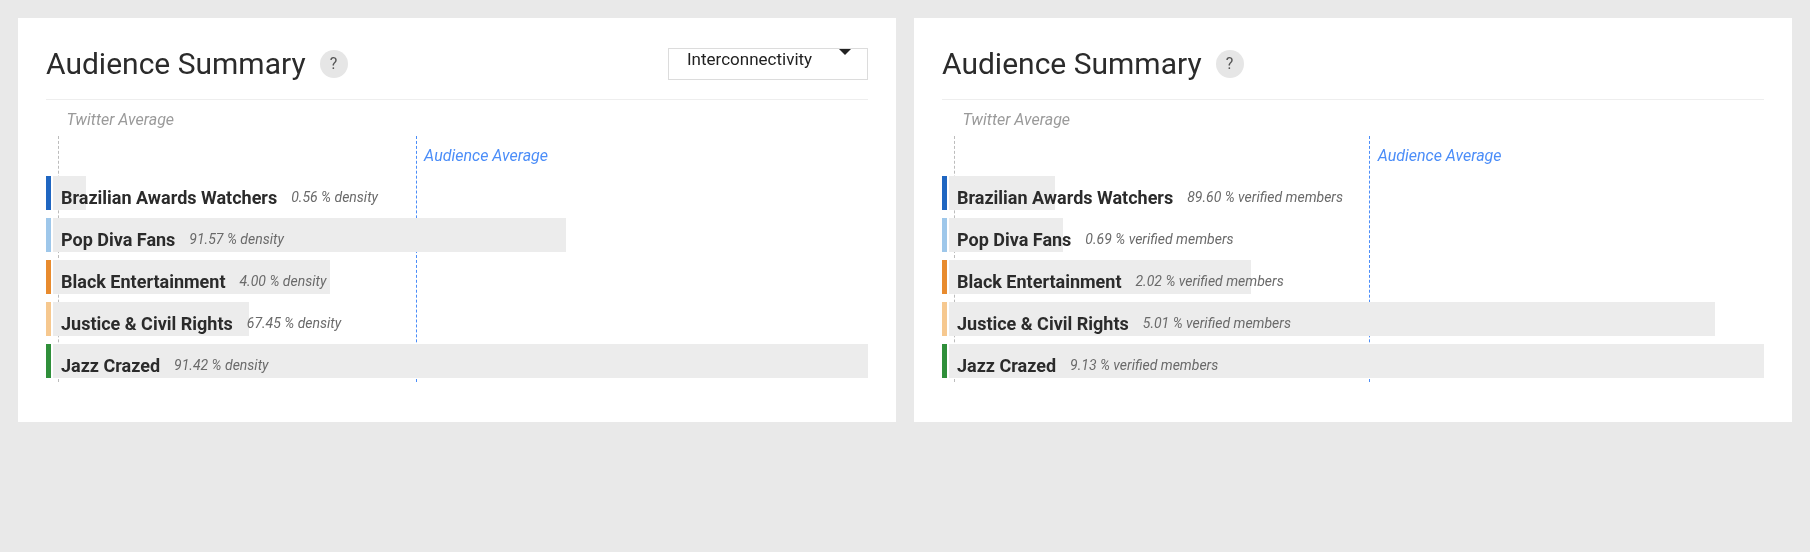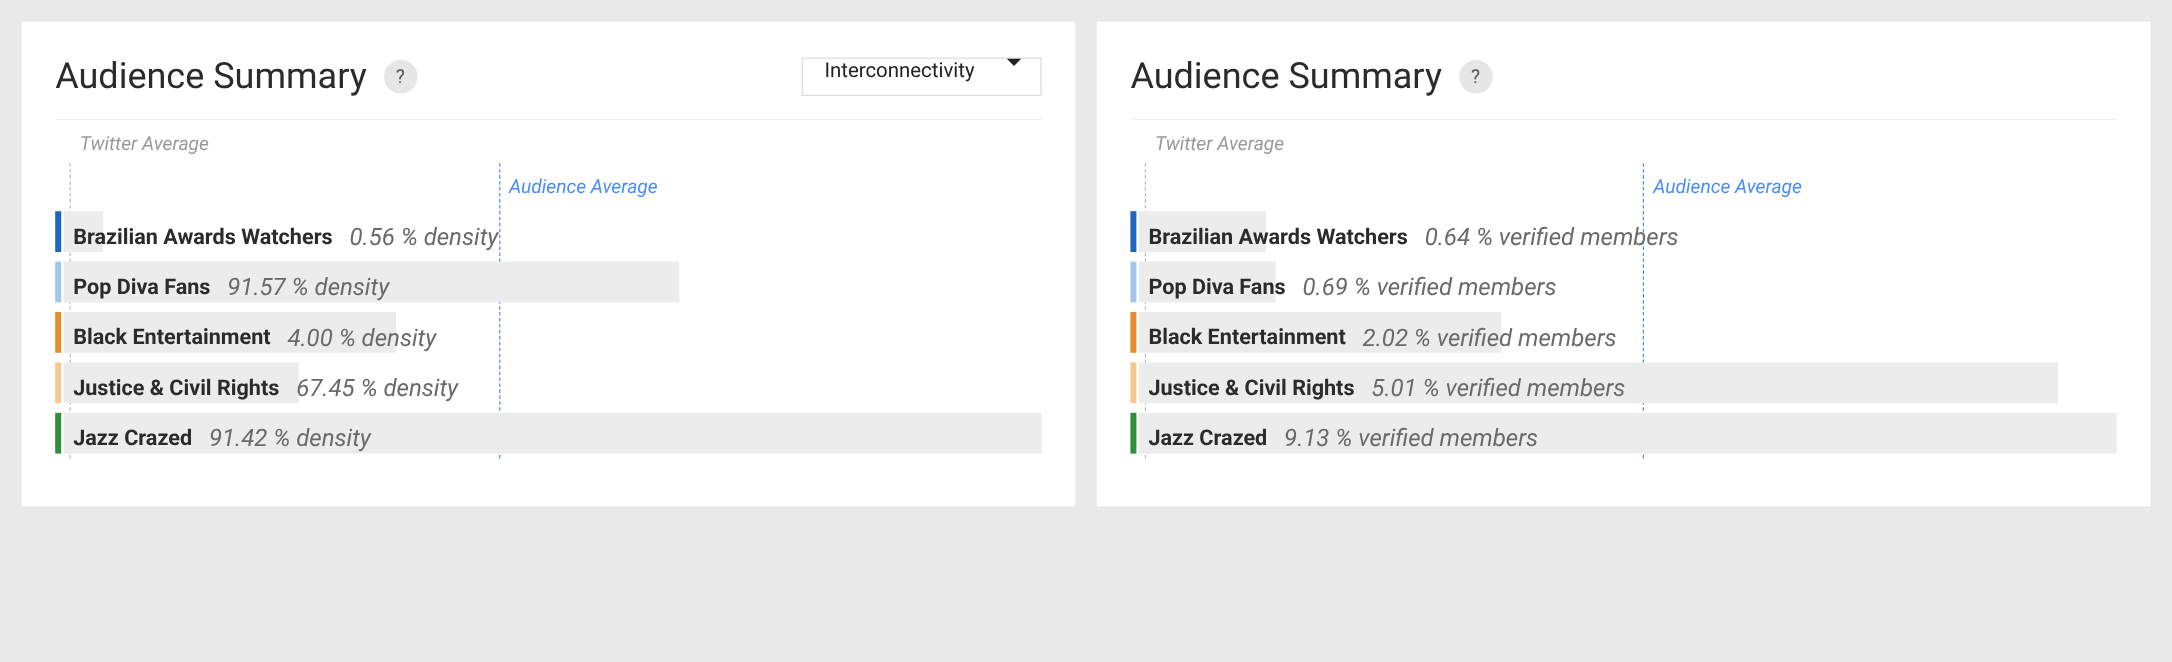--- a/index.html
+++ b/index.html
@@ -132,21 +132,21 @@
     white-space: nowrap;
     padding-top: 8px;
   }
   .row-name {
     font-weight: 700;
     font-size: 18px;
     color: #2b2b2b;
   }
   .row-stat {
     font-style: italic;
-    font-size: 20px;
+    font-size: 14px;
     color: #6a6a6a;
   }
 </style>
 </head>
 <body>
 
 <div class="panels" id="panels">
     <div class="panel">
       <div class="panel-header">
         <div class="title-wrap">
@@ -229,21 +229,21 @@
         <div class="ref-label audience-label" style="left: 53%; top: 36px;">Audience Average</div>
         <div class="ref-line twitter-line" style="left: 1.5%;"></div>
         <div class="ref-line audience-line" style="left: 52%;"></div>
         <div class="rows">
           <div class="row">
             <div class="color-tick" style="background: rgb(31, 102, 193);"></div>
             <div class="bar-track">
               <div class="bar" style="width: 13%;"></div>
               <div class="row-text">
                 <span class="row-name">Brazilian Awards Watchers</span>
-                <span class="row-stat">0.64 % verified members</span>
+                <span class="row-stat">89.60 % verified members</span>
               </div>
             </div>
           </div>
           <div class="row">
             <div class="color-tick" style="background: rgb(158, 199, 234);"></div>
             <div class="bar-track">
               <div class="bar" style="width: 14%;"></div>
               <div class="row-text">
                 <span class="row-name">Pop Diva Fans</span>
                 <span class="row-stat">0.69 % verified members</span>

